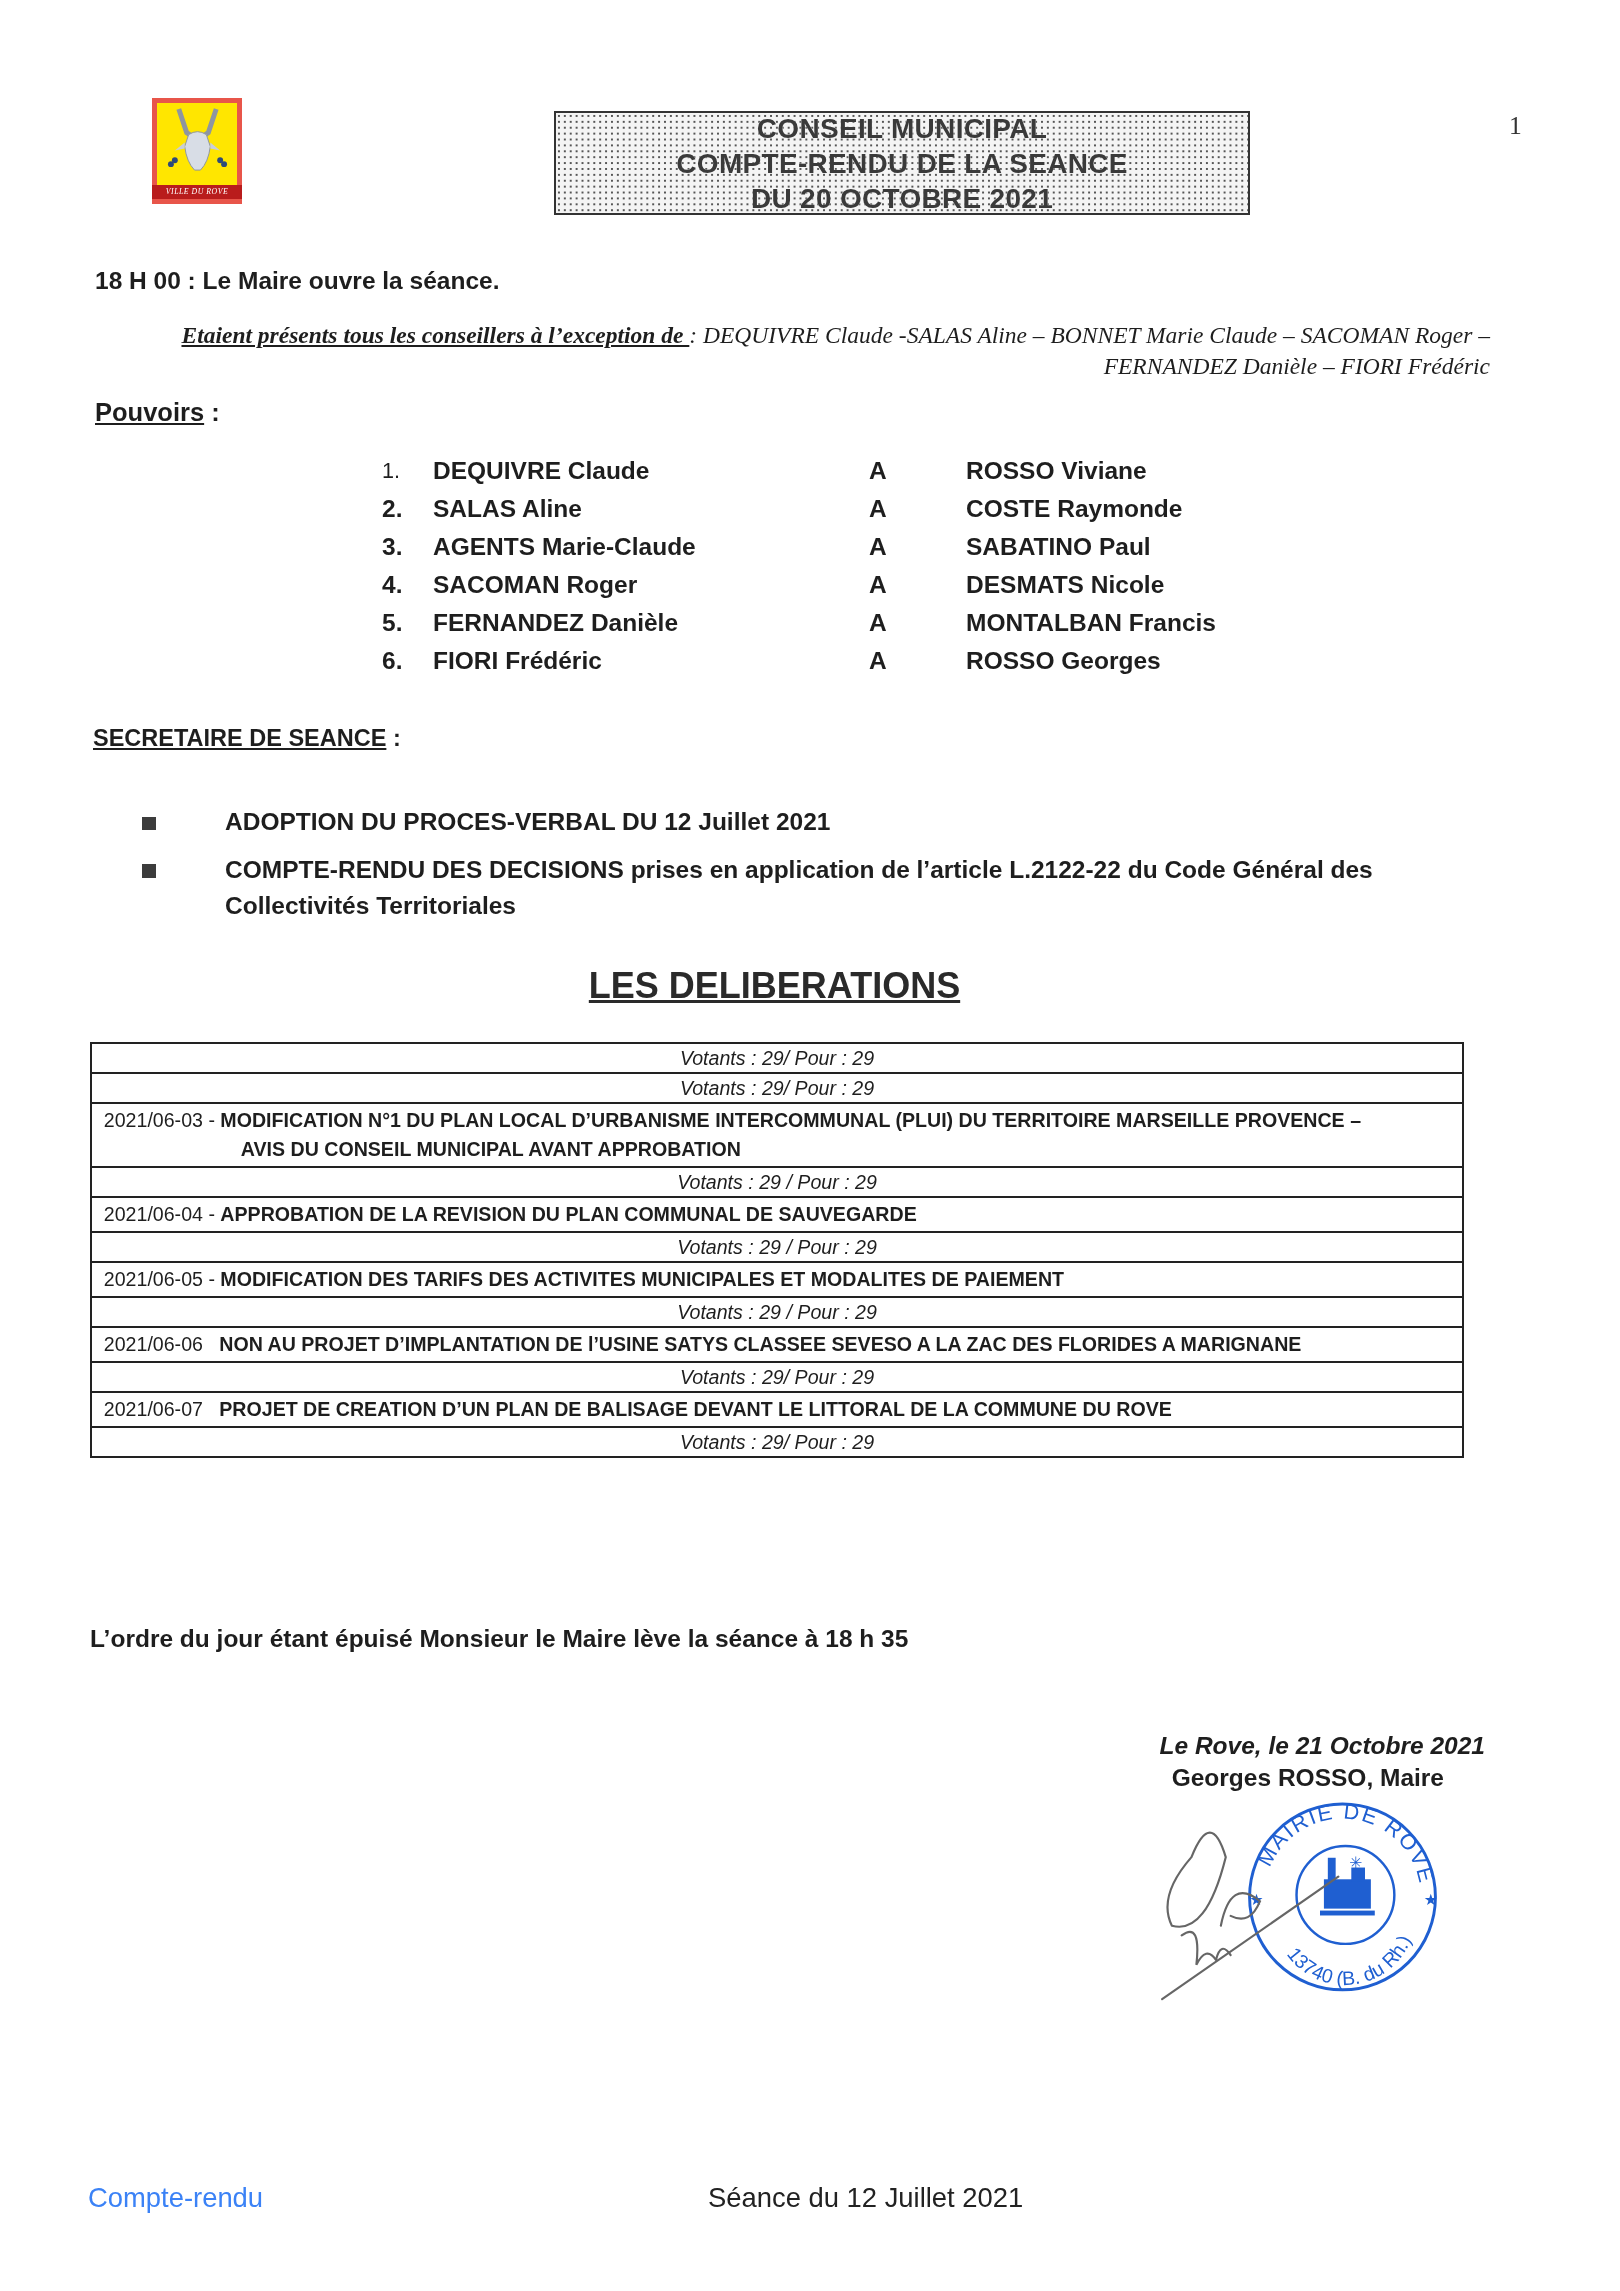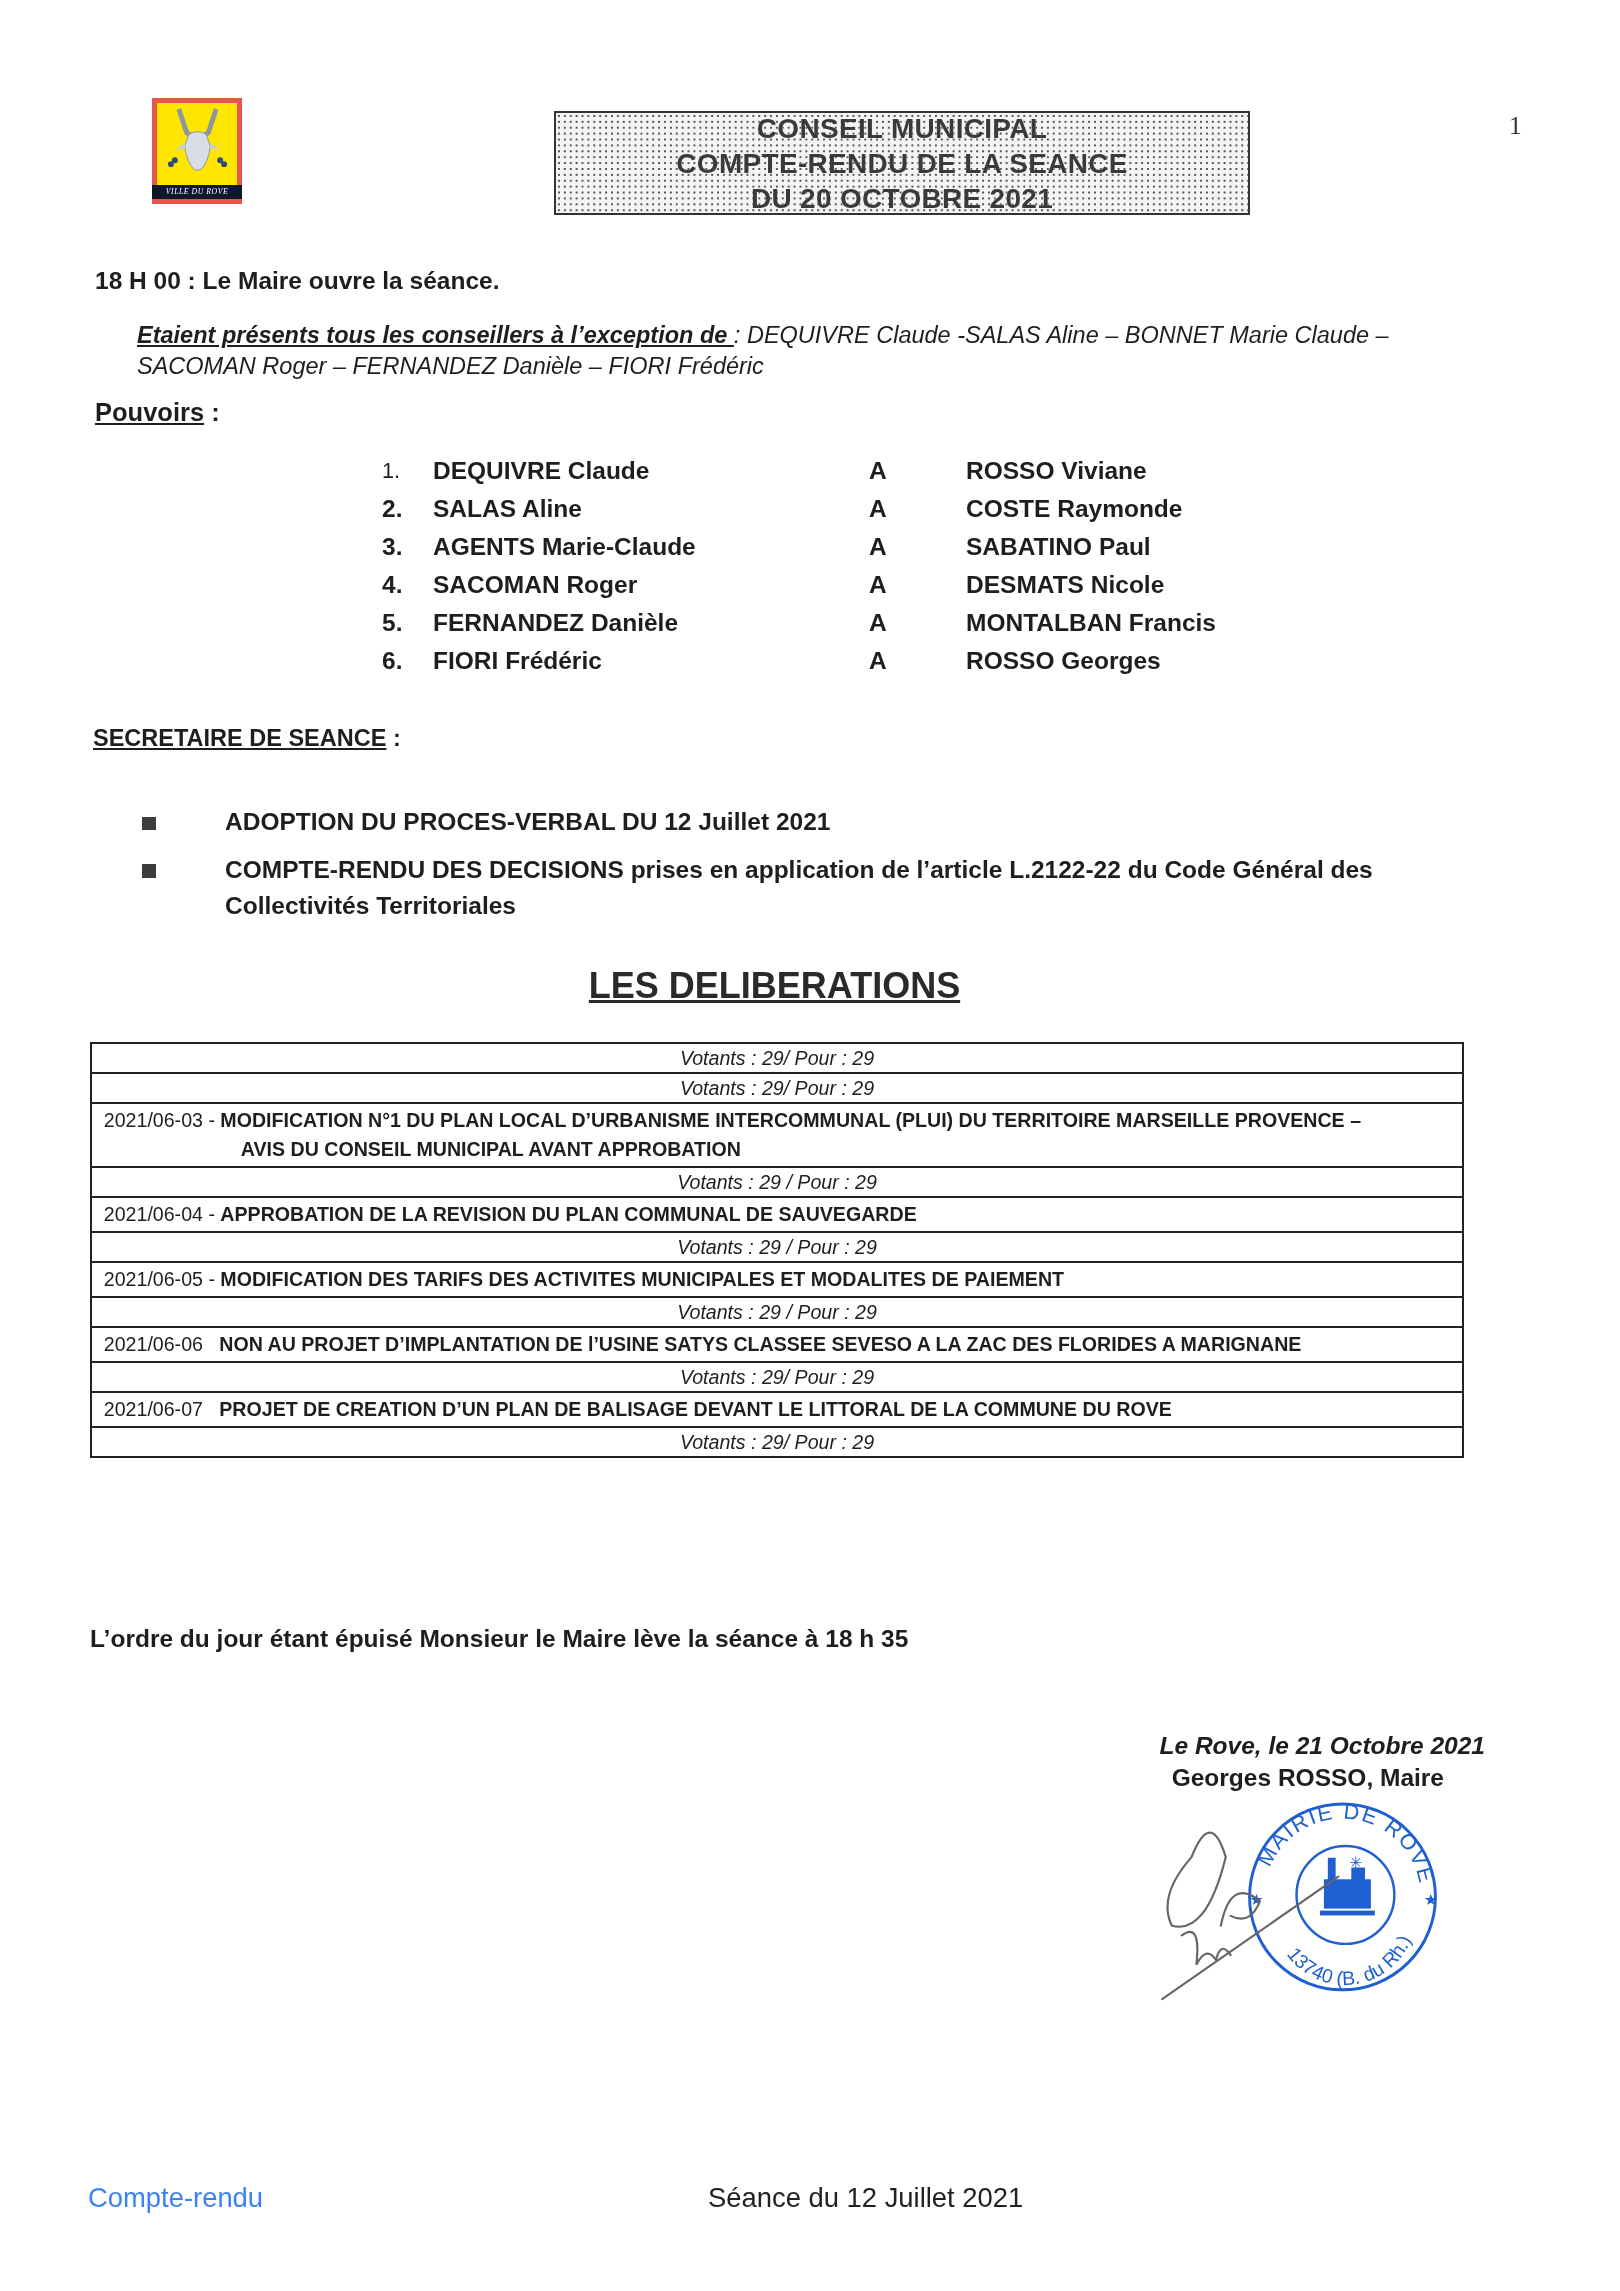--- a/index.html
+++ b/index.html
@@ -13,21 +13,21 @@
     .logo {
       left: 152px; top: 98px; width: 90px; height: 106px;
       background: #e8554a; box-sizing: border-box; padding: 4.9px;
     }
     .logo-inner {
       width: 100%; height: 100%; background: #ffe600; position: relative;
     }
     .logo-goat { position: absolute; left: 7.8px; top: 3.9px; width: 65px; height: 71px; }
     .logo-text {
       position: absolute; bottom: 0; left: -4.9px; right: -4.9px; height: 13.7px;
-      background: #0f172a; color: #fff; font-family: "Liberation Serif", serif;
+      background: #b91c1c; color: #fff; font-family: "Liberation Serif", serif;
       font-style: italic; font-size: 7.8px; text-align: center; line-height: 13.7px; letter-spacing: 0.5px;
     }
 
     
     .title-box {
       left: 554px; top: 111px; width: 696px; height: 104px; box-sizing: border-box;
       border: 2px solid #333;
       background-color: #f4f4f4;
       background-image: radial-gradient(#555 0.9px, transparent 1.1px);
       background-size: 5.9px 5.9px;
@@ -40,22 +40,23 @@
     }
 
     .page-number {
       left: 1509px; top: 111px; font-family: "Liberation Serif", serif; font-size: 25.5px; color: #333;
     }
 
     .opening { left: 95px; top: 267px; font-size: 24.5px; font-weight: bold; }
     .opening .rest { font-weight: bold; }
 
     .presence {
-      left: 137px; top: 320px; width: 1353px; font-size: 23.5px; line-height: 31px; text-align: left;
+      left: 137px; top: 320px; width: 1353px; font-size: 23.5px; line-height: 31px; text-align: right;
       font-style: italic;
+      font-family: Liberation Serif, serif;
     }
     .presence .lead { font-weight: bold; text-decoration: underline; }
 
     .pouvoirs-label { left: 95px; top: 398px; font-size: 25.5px; font-weight: bold; }
     .pouvoirs-label .u { text-decoration: underline; }
 
     .proxy-list { left: 382px; top: 452px; width: 931px; }
     .proxy-row { display: flex; height: 38px; font-size: 24.5px; font-weight: bold; align-items: center; }
     .proxy-num { width: 51px; }
     .proxy-num.light { font-weight: normal; font-size: 21.6px; }

